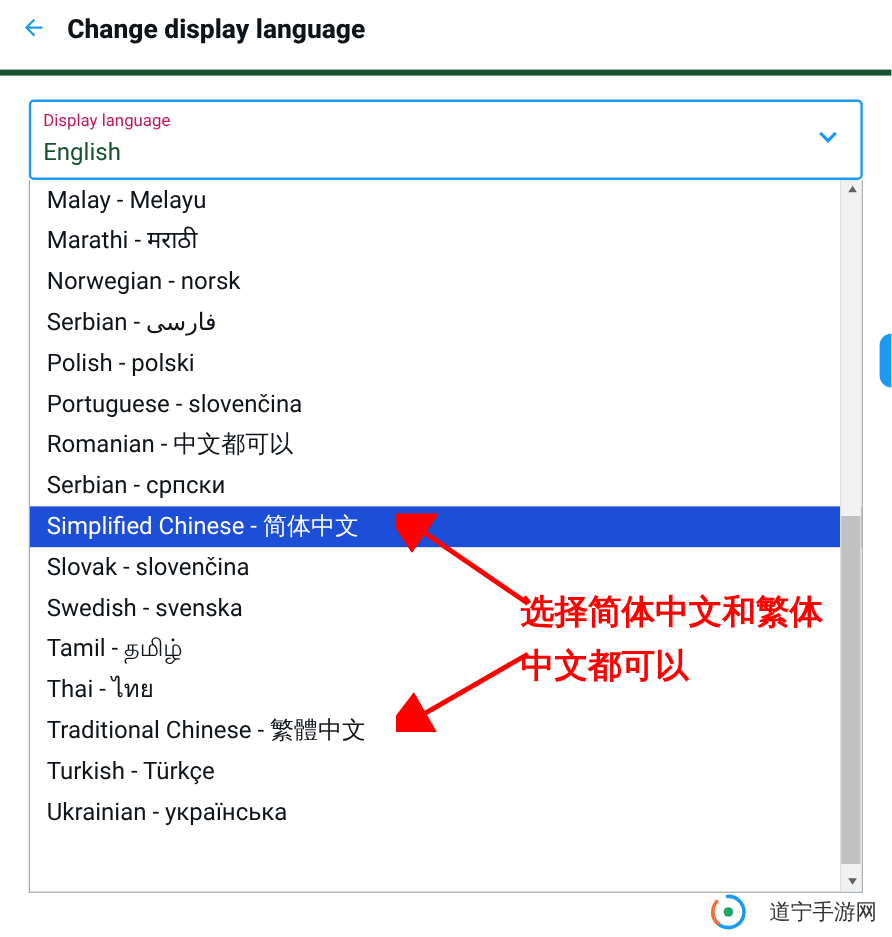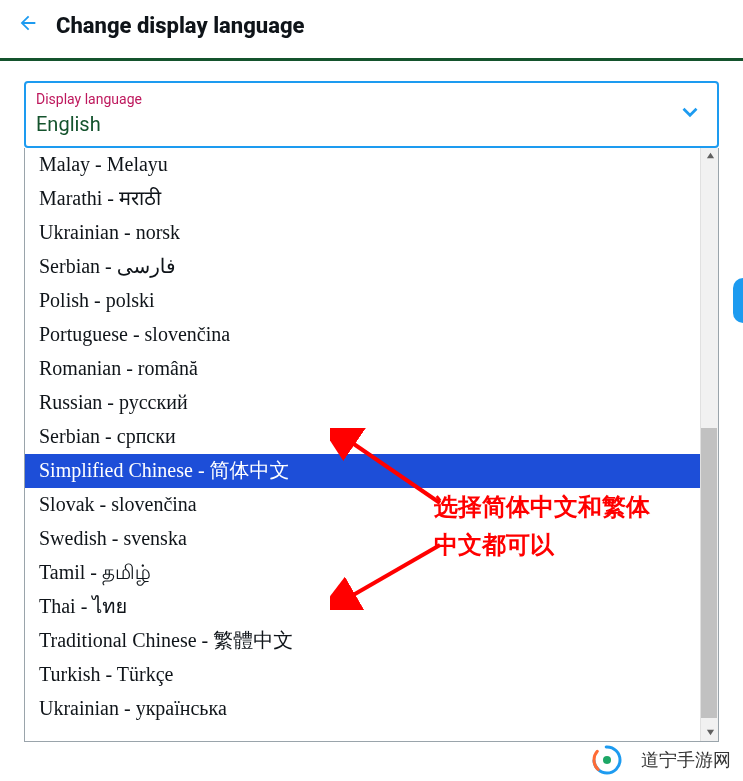--- a/index.html
+++ b/index.html
@@ -12,21 +12,21 @@
       background: #fff;
       width: 743px;
       height: 781px;
       position: relative;
       overflow: hidden;
     }
     .header {
       display: flex;
       align-items: center;
       padding: 12px 0 20px 0;
-      border-bottom: 3px solid #14532d;
+      border-bottom: 5px solid #14532d;
     }
     .back-arrow {
       color: #1d9bf0;
       width: 56px;
       text-align: center;
       cursor: pointer;
     }
     .back-arrow svg {
       width: 22px;
       height: 22px;
@@ -80,21 +80,20 @@
       position: relative;
       height: 594px;
       overflow: hidden;
     }
     .dropdown-scroll {
       overflow: hidden;
       height: 100%;
     }
     .dropdown-list {
       padding: 0;
-      font-family: Liberation Serif, serif;
     }
     .dropdown-item {
       font-size: 20px;
       color: #0f1419;
       padding: 2px 12px 3px 14px;
       line-height: 1.45;
       cursor: pointer;
       font-weight: 400;
     }
     .dropdown-item.selected {
@@ -133,21 +132,21 @@
       top: 280px;
       width: 16px;
       height: 290px;
       background: #c1c1c1;
       cursor: pointer;
     }
     .annotation-text {
       position: absolute;
       left: 434px;
       top: 488px;
-      font-size: 24px;
+      font-size: 28px;
       font-weight: 700;
       color: #ff0000;
       line-height: 1.6;
       pointer-events: none;
     }
     .arrow-svg {
       position: absolute;
       pointer-events: none;
     }
     .arrow1 {
@@ -212,26 +211,25 @@
           <polyline points="6 9 12 15 18 9"></polyline>
         </svg>
       </div>
     </div>
 
     <div class="dropdown">
       <div class="dropdown-scroll">
         <div class="dropdown-list" id="language-list">
             <div class="dropdown-item">Malay - Melayu</div>
             <div class="dropdown-item">Marathi - मराठी</div>
-            <div class="dropdown-item">Ukrainian - norsk</div>
+            <div class="dropdown-item">Norwegian - norsk</div>
             <div class="dropdown-item">Serbian - فارسی</div>
             <div class="dropdown-item">Polish - polski</div>
             <div class="dropdown-item">Portuguese - slovenčina</div>
-            <div class="dropdown-item">Romanian - română</div>
-            <div class="dropdown-item">Russian - русский</div>
+            <div class="dropdown-item">Romanian - 中文都可以</div>
             <div class="dropdown-item">Serbian - српски</div>
             <div class="dropdown-item selected">Simplified Chinese - 简体中文</div>
             <div class="dropdown-item">Slovak - slovenčina</div>
             <div class="dropdown-item">Swedish - svenska</div>
             <div class="dropdown-item">Tamil - தமிழ்</div>
             <div class="dropdown-item">Thai - ไทย</div>
             <div class="dropdown-item">Traditional Chinese - 繁體中文</div>
             <div class="dropdown-item">Turkish - Türkçe</div>
             <div class="dropdown-item">Ukrainian - українська</div>
           </div>

